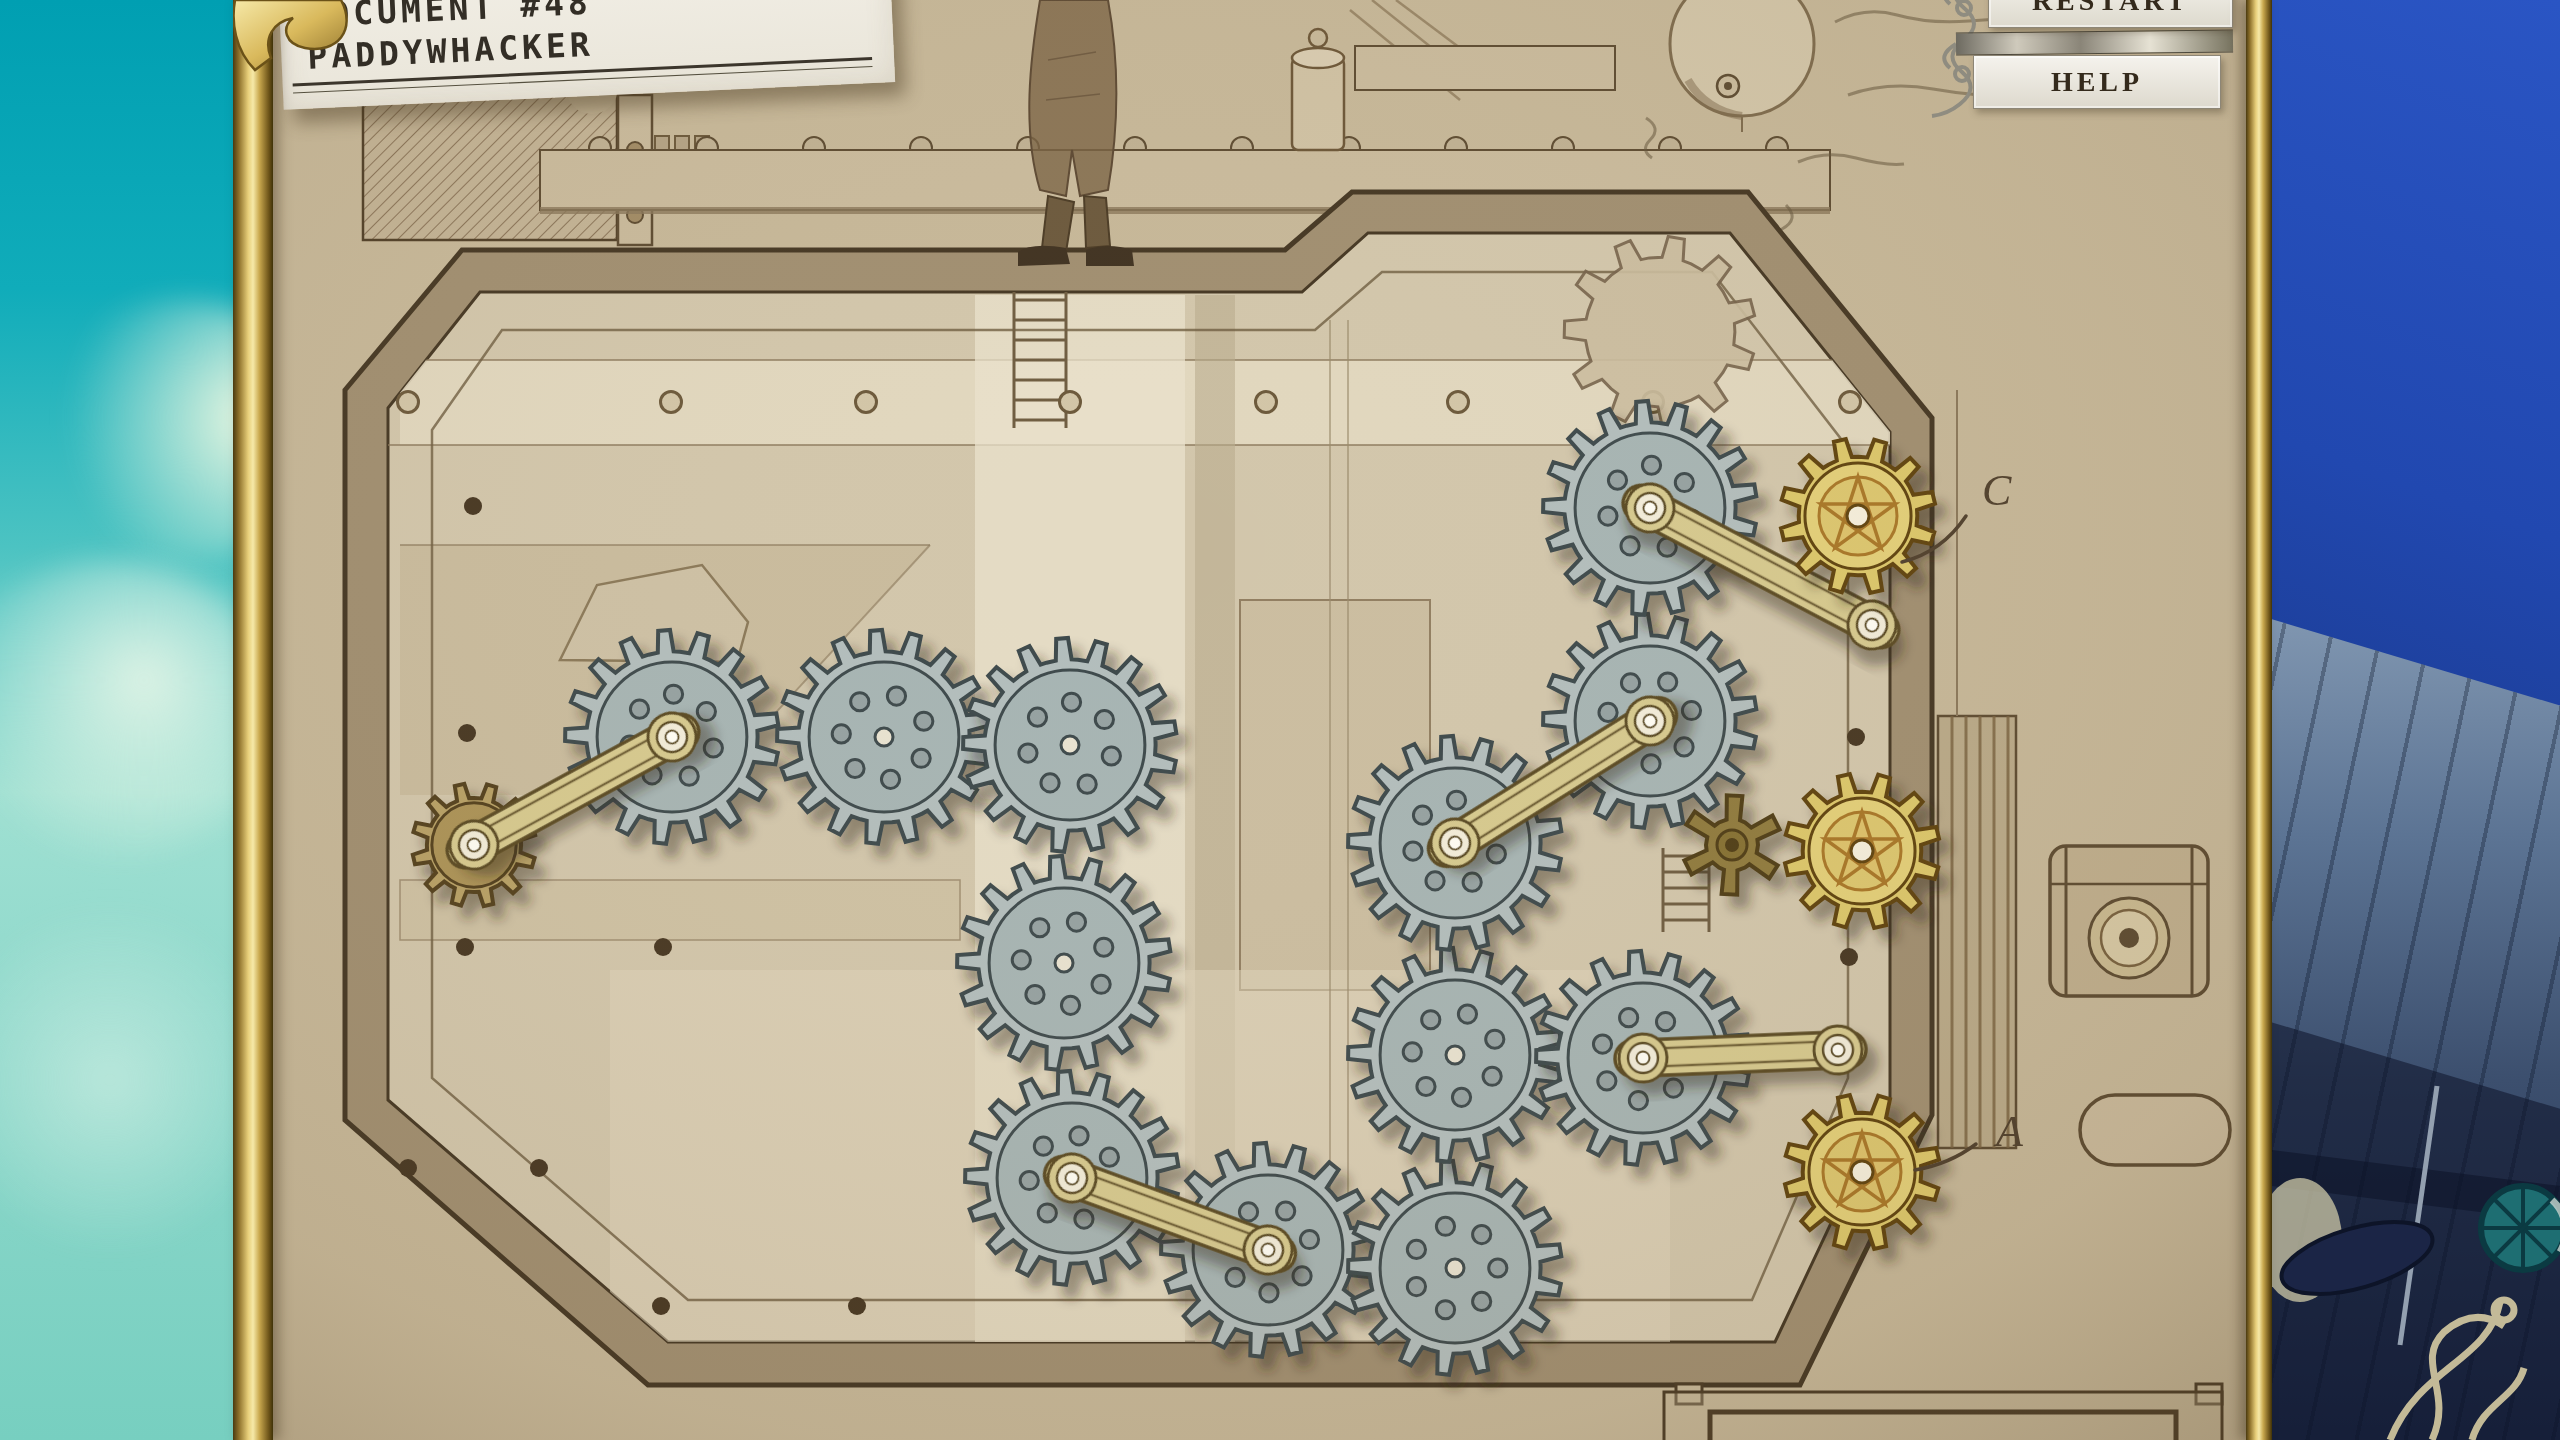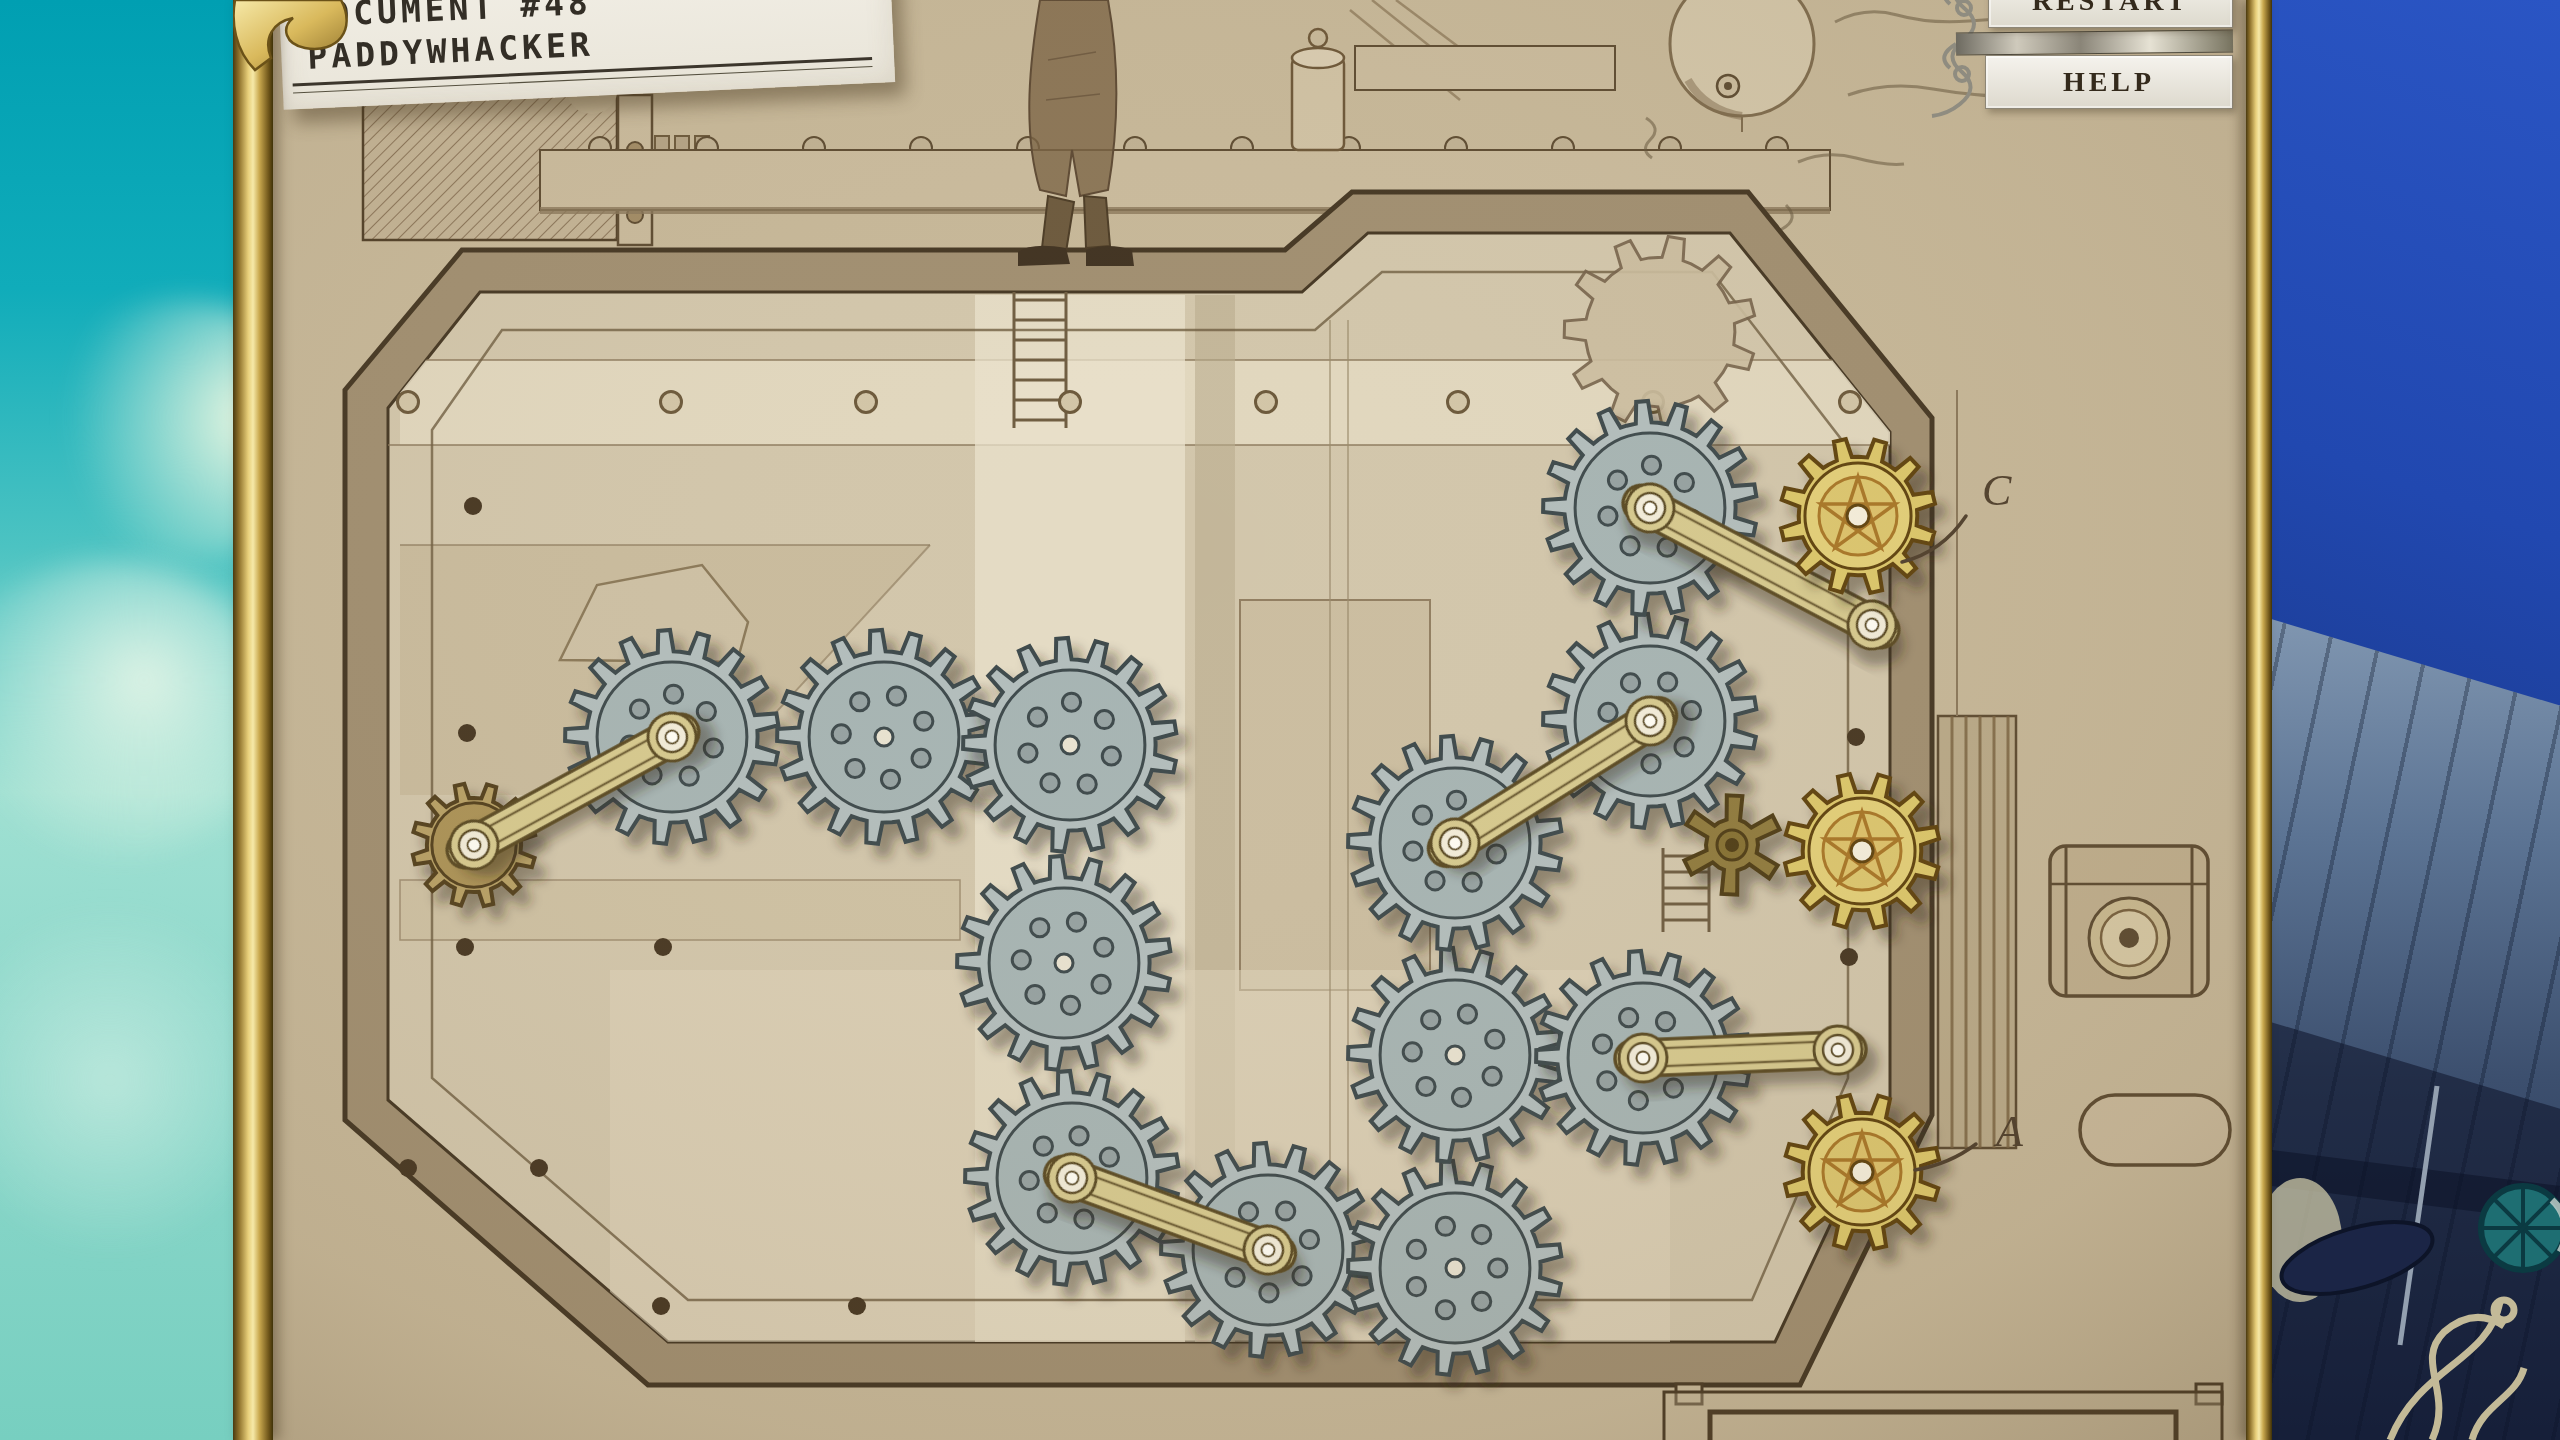--- a/index.html
+++ b/index.html
@@ -35,21 +35,21 @@
     font-size:33px;letter-spacing:4px;line-height:42px;white-space:nowrap;}
   #document .doc-rule{position:absolute;left:10px;bottom:16px;width:580px;height:6px;
     border-top:3px solid #3c362c;border-bottom:1px solid #55503f;}
   
   #hud{position:absolute;left:1898px;top:-26px;width:380px;height:150px;z-index:5;}
   .hud-btn{position:absolute;display:flex;align-items:center;justify-content:center;
     font-family:"Liberation Serif",serif;font-weight:700;letter-spacing:4px;color:#342a1c;
     background:linear-gradient(180deg,#f5f3ed,#ddd9cd);border:1px solid #8d8676;
     box-shadow:inset 0 0 0 2px rgba(255,255,255,.5),3px 4px 7px rgba(60,50,30,.35);cursor:pointer;}
   #btn-restart{left:90px;top:0;width:245px;height:54px;font-size:28px;}
-  #btn-help{left:87px;top:81px;width:248px;height:54px;font-size:28px;}
+  #btn-help{left:75px;top:81px;width:248px;height:54px;font-size:28px;}
   #hud-divider{position:absolute;left:58px;top:57px;width:277px;height:21px;transform:rotate(-.6deg);
     background:linear-gradient(90deg,#6d6a60,#cfcabc 22%,#8a8578 45%,#e6e2d4 70%,#77735f 100%);
     border-top:1px solid #4e4a3e;border-bottom:1px solid #4e4a3e;}
 </style>
 </head>
 <body>
 
 <div id="stage">
 
   <svg id="scene" width="2560" height="1440" viewBox="0 0 2560 1440">

